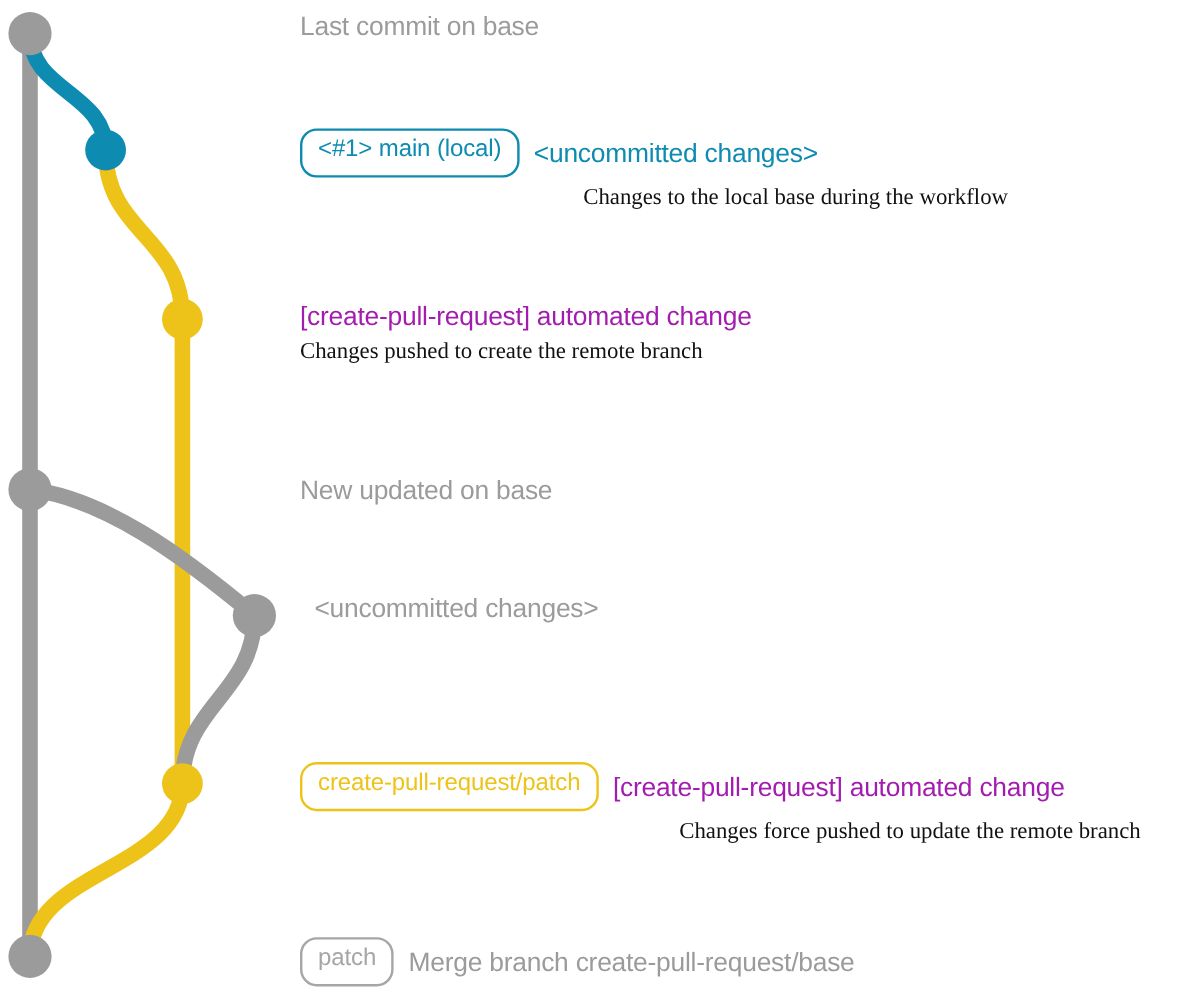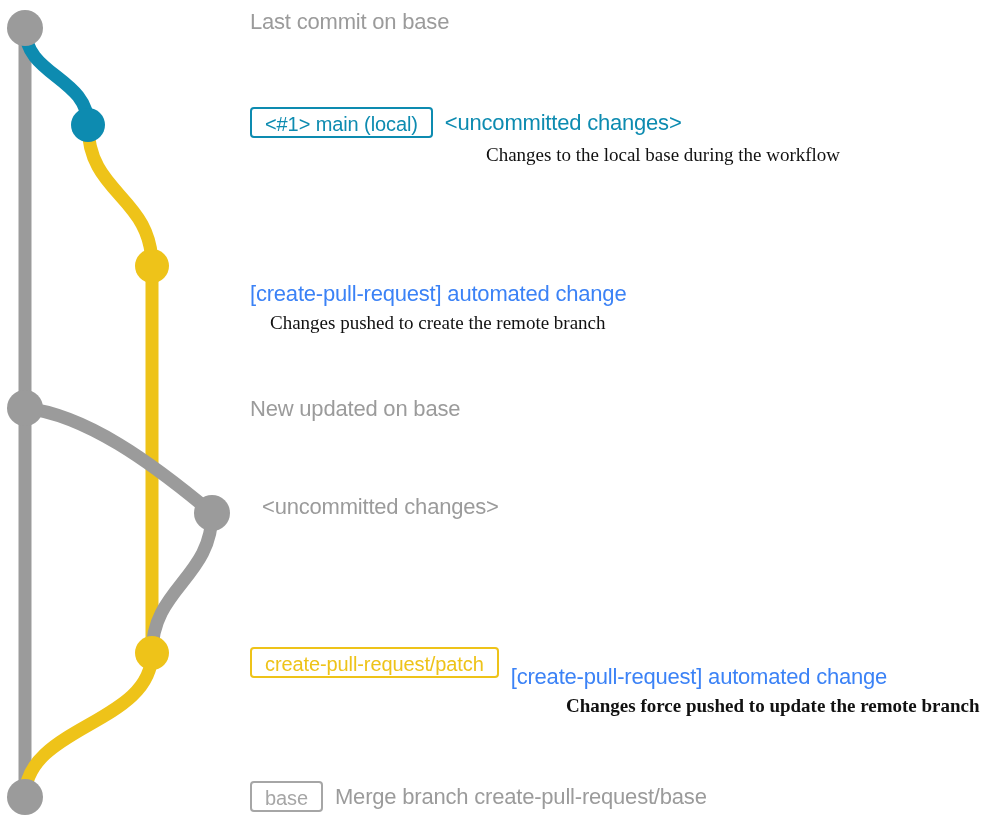--- a/index.html
+++ b/index.html
@@ -40,40 +40,40 @@
 
   .row-head {
     display: flex;
     align-items: center;
     white-space: nowrap;
   }
 
   .badge {
     display: inline-block;
     border: 2px solid #9b9b9b;
-    border-radius: 4px;
-    padding: 4px 13px 1px 13px;
+    border-radius: 14px;
+    padding: 4px 13px 11px 13px;
     font-size: 20px;
     line-height: 22px;
     color: #9b9b9b;
     background: transparent;
     letter-spacing: -0.1px;
   }
   .badge.teal   { border-color: #0d8bb0; color: #0d8bb0; }
   .badge.yellow { border-color: #eec319; color: #eec319; }
   .badge.gray   { border-color: #a6a6a6; color: #a6a6a6; }
 
   .subject {
     font-size: 22px;
     line-height: 24px;
     margin-left: 12px;
     letter-spacing: -0.2px;
   }
   .subject.teal   { color: #0d8bb0; }
-  .subject.yellow { color: #3b82f6; margin-top: 30px; }
+  .subject.yellow { color: #a21caf; }
   .subject.gray   { color: #9b9b9b; }
 
   .subject.standalone { margin-left: 0; }
 
   .row-note {
     font-family: "Liberation Serif", serif;
     font-size: 19px;
     line-height: 22px;
     color: #111111;
     margin-top: 6px;
@@ -121,38 +121,38 @@
       <div class="row-head">
         <span class="badge teal">&lt;#1&gt; main (local)</span>
         <span class="subject teal">&lt;uncommitted changes&gt;</span>
       </div>
       <div class="row-note" style="margin-left: 236px;">Changes to the local base during the workflow</div>
     </div>
     <div class="row" style="top: 252px;">
       <div class="row-head">
         <span class="subject yellow standalone">[create-pull-request] automated change</span>
       </div>
-      <div class="row-note" style="margin-left: 20px;">Changes pushed to create the remote branch</div>
+      <div class="row-note" style="">Changes pushed to create the remote branch</div>
     </div>
     <div class="row" style="top: 397px;">
       <div class="row-head">
         <span class="subject gray standalone">New updated on base</span>
       </div>
     </div>
     <div class="row" style="top: 495px;">
       <div class="row-head">
         <span class="subject gray">&lt;uncommitted changes&gt;</span>
       </div>
     </div>
     <div class="row" style="top: 635px;">
       <div class="row-head">
         <span class="badge yellow">create-pull-request/patch</span>
         <span class="subject yellow">[create-pull-request] automated change</span>
       </div>
-      <div class="row-note" style="margin-left: 316px; font-weight: bold;">Changes force pushed to update the remote branch</div>
+      <div class="row-note" style="margin-left: 316px;">Changes force pushed to update the remote branch</div>
     </div>
     <div class="row" style="top: 781px;">
       <div class="row-head">
-        <span class="badge gray">base</span>
+        <span class="badge gray">patch</span>
         <span class="subject gray">Merge branch create-pull-request/base</span>
       </div>
     </div>
   </div>
 
 </body></html>

